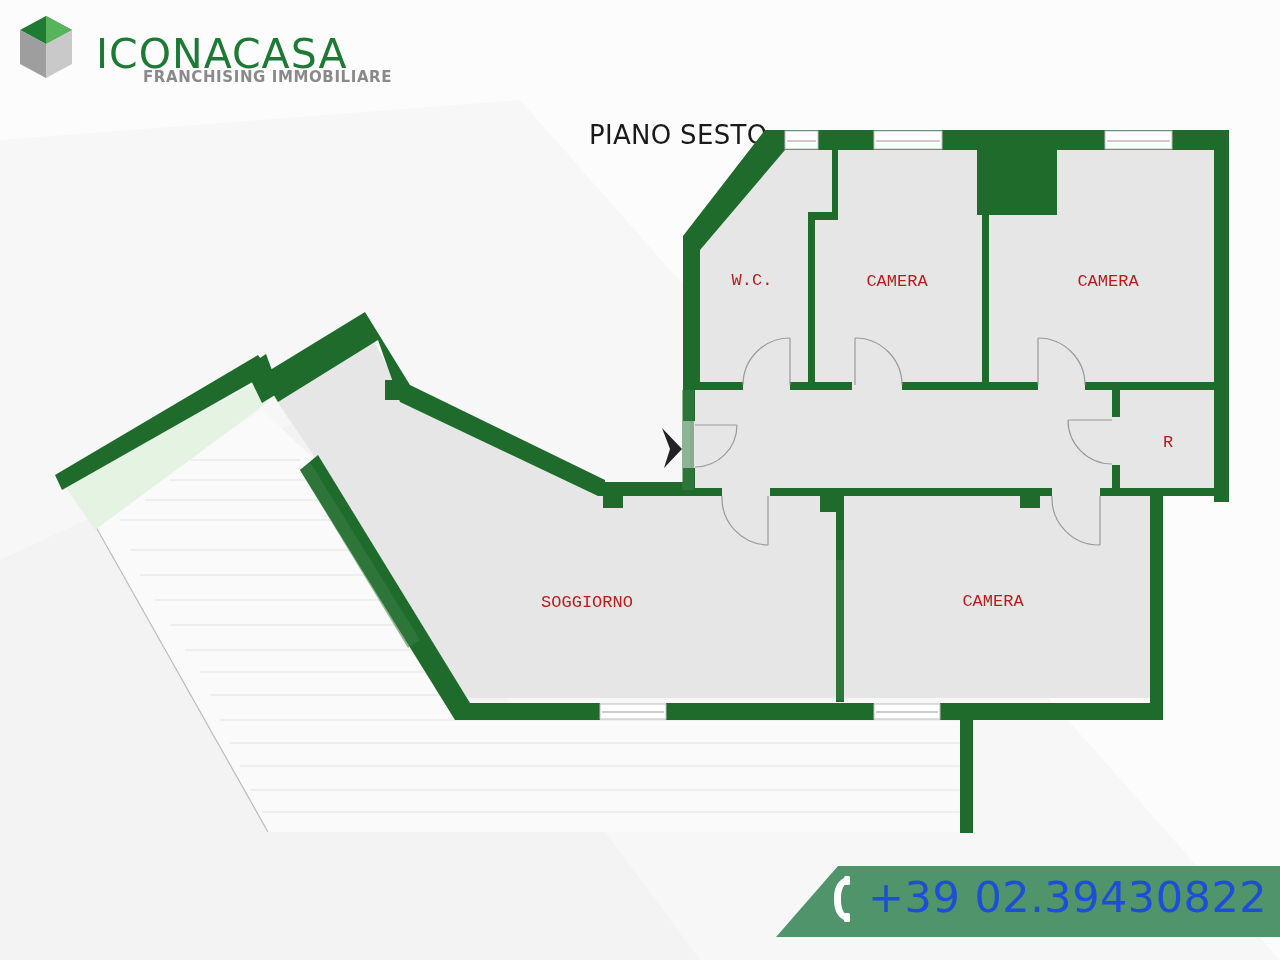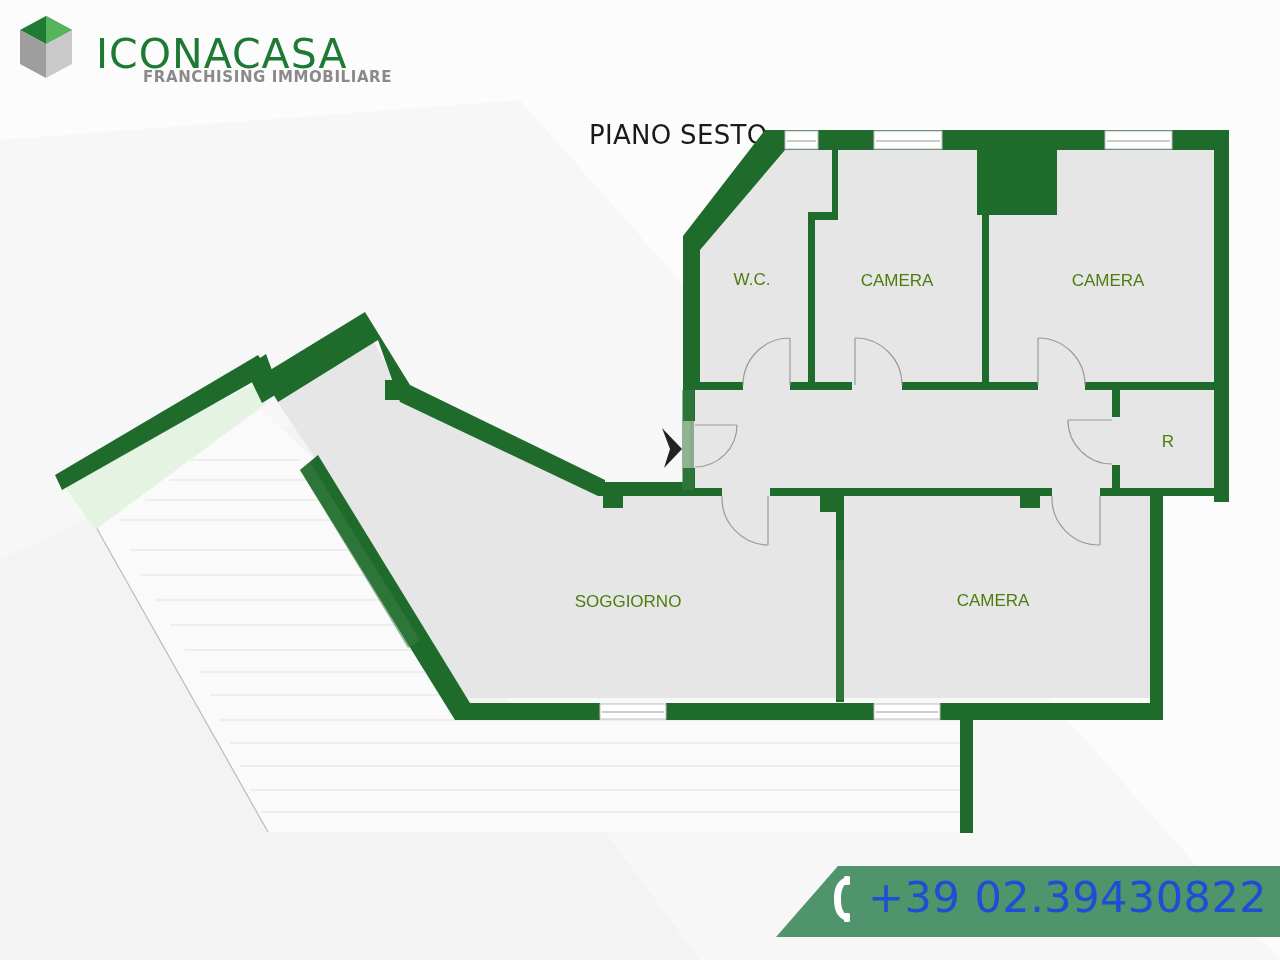--- a/index.html
+++ b/index.html
@@ -4,21 +4,21 @@
 <style>
   html, body { margin:0; padding:0; }
   body { width:1280px; height:960px; position:relative; overflow:hidden; background:#fcfcfc; font-family:"Liberation Sans", sans-serif; }
   .bg-shade { position:absolute; inset:0; }
   .logo { position:absolute; left:18px; top:14px; width:300px; height:70px; }
   .logo-word { position:absolute; left:78px; top:20px; font-size:41px; color:#1d7a35; letter-spacing:1px; font-family:"DejaVu Sans", sans-serif; font-weight:normal; line-height:1; }
   .logo-sub { position:absolute; left:125px; top:54px; font-size:15px; color:#8a8a8a; letter-spacing:0.6px; font-family:"DejaVu Sans", sans-serif; font-weight:bold; white-space:nowrap; }
   .logo-cube { position:absolute; left:0; top:0; width:56px; height:66px; }
   .floor-title { position:absolute; left:553px; top:120px; font-size:26px; color:#1a1a1a; font-family:"DejaVu Sans", sans-serif; letter-spacing:0.3px;margin-left:36px; }
   svg.plan { position:absolute; left:0; top:0; }
-  .room-label { position:absolute; font-size:17px; color:#4d7c0f; font-family:Liberation Sans, sans-serif; transform:translate(-50%,-50%); white-space:nowrap; }
+  .room-label { position:absolute; font-size:17px; color:#b91c1c; font-family:Liberation Mono, monospace; transform:translate(-50%,-50%); white-space:nowrap; }
   .phone-banner { position:absolute; left:776px; top:866px; width:504px; height:71px; }
   .phone-text { position:absolute; left:868px; top:872px; font-size:43px; color:#1d4ed8; font-family:"DejaVu Sans", sans-serif; letter-spacing:0.5px; white-space:nowrap; }
   .phone-icon { position:absolute; left:832px; top:876px; width:22px; height:46px; }
 </style>
 </head>
 <body>
 
 <svg class="bg-shade" width="1280" height="960">
   <polygon points="0,140 520,100 1280,960 0,960" fill="#f7f7f7"></polygon>
   <polygon points="0,560 300,420 700,960 0,960" fill="#f3f3f3"></polygon>
@@ -164,21 +164,21 @@
       <path d="M 1052 496 A 47 47 0 0 0 1100 545"></path>
   </g>
 
   <polygon points="662,428 682,449 664,468 670,449" fill="#222"></polygon>
 </svg>
 
 <div class="room-label" style="left:752px; top:280px;">W.C.</div>
 <div class="room-label" style="left:897px; top:281px;">CAMERA</div>
 <div class="room-label" style="left:1108px; top:281px;">CAMERA</div>
 <div class="room-label" style="left:1168px; top:442px;">R</div>
-<div class="room-label" style="left:628px; top:602px;text-align:right;">SOGGIORNO</div>
+<div class="room-label" style="left:587px; top:602px;text-align:right;">SOGGIORNO</div>
 <div class="room-label" style="left:993px; top:601px;">CAMERA</div>
 
 <svg class="phone-banner" viewBox="0 0 504 71">
   <polygon points="62,0 504,0 504,71 0,71" fill="#4f946b"></polygon>
 </svg>
 <svg class="phone-icon" viewBox="0 0 22 46">
   <path d="M 12 2 C 4 6, 2 14, 2 23 C 2 32, 4 40, 12 44 L 16 40 C 10 36, 9 30, 9 23 C 9 16, 10 10, 16 6 Z" fill="#fff"></path>
   <rect x="12" y="0" width="6" height="9" rx="1.5" fill="#fff"></rect>
   <rect x="12" y="37" width="6" height="9" rx="1.5" fill="#fff"></rect>
 </svg>

